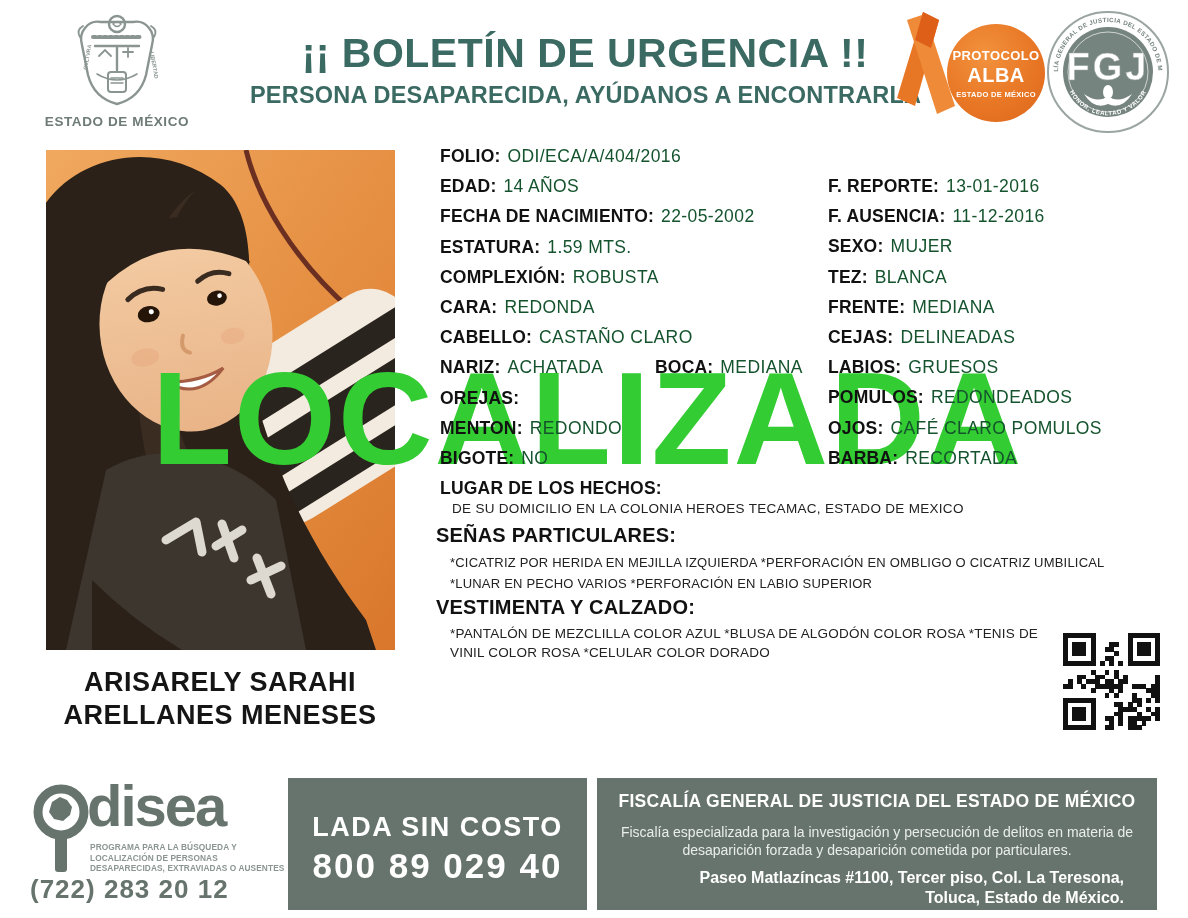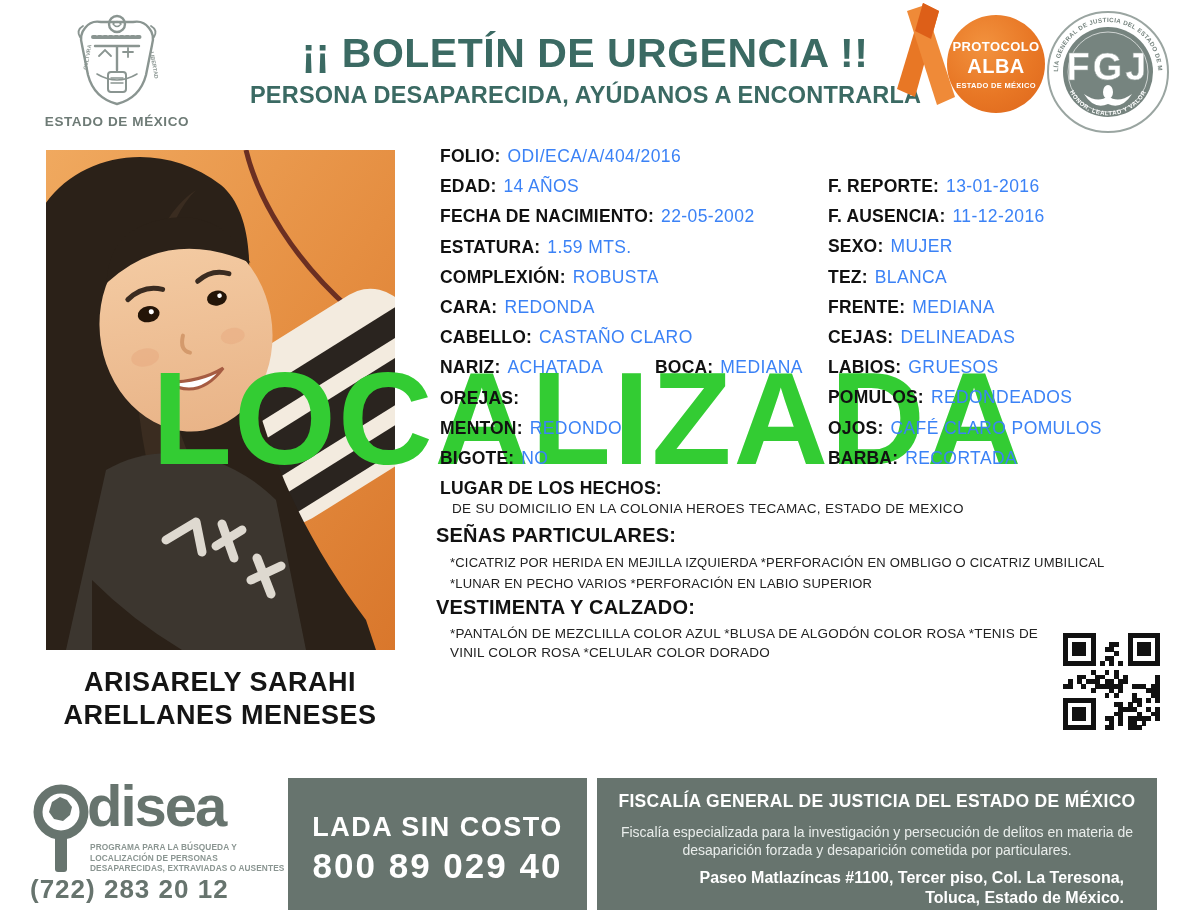--- a/index.html
+++ b/index.html
@@ -8,41 +8,41 @@
     font-family:"Liberation Sans",sans-serif;color:#151515;margin:0 auto;
     --teal:#3B6A63;--gray:#67746E;--green:#33CC33;--logogray:#8A9591;
   }
   
   .coat{position:absolute;left:22px;top:12px;width:190px;text-align:center;}
   .coat svg{display:block;margin:0 auto;}
   .estado-label{margin-top:4px;font-weight:bold;font-size:13.5px;color:#6E7B76;letter-spacing:.6px;}
   .title-wrap{position:absolute;left:250px;top:30px;width:670px;text-align:center;color:var(--teal);}
   .title{font-size:41px;font-weight:bold;letter-spacing:.5px;white-space:nowrap;}
   .subtitle{font-size:23.5px;font-weight:bold;margin-top:5px;letter-spacing:.2px;white-space:nowrap;}
-  .alba{position:absolute;left:893px;top:1px;width:152px;height:122px;}
+  .alba{position:absolute;left:893px;top:10px;width:152px;height:122px;}
   .alba-ribbon{position:absolute;left:0;top:0;}
   .alba-circle{position:absolute;right:0;top:14px;width:98px;height:98px;border-radius:50%;
     background:radial-gradient(circle at 38% 32%,#F2923E 0%,#E87725 55%,#DD661B 100%);
     color:#fff;display:flex;flex-direction:column;align-items:center;justify-content:center;text-align:center;}
   .alba-l1{font-size:13px;font-weight:bold;letter-spacing:.4px;}
   .alba-l2{font-size:20px;font-weight:bold;line-height:24px;letter-spacing:.5px;text-align:center;}
   .alba-l3{font-size:7.5px;font-weight:bold;margin-top:3px;letter-spacing:.3px;}
   .fgj{position:absolute;left:1046px;top:10px;width:124px;height:124px;}
   
   .photo{position:absolute;left:46px;top:150px;width:349px;height:500px;z-index:1;}
   
   .localizada{position:absolute;left:152px;top:353px;z-index:2;font-size:131px;line-height:1;
     font-weight:bold;color:var(--green);letter-spacing:2px;white-space:nowrap;}
   
   .fields{position:absolute;z-index:3;}
   .fields-left{left:440px;top:146px;}
   .fields-right{left:828px;top:176px;}
   .frow{height:30.2px;position:relative;white-space:nowrap;}
   .flabel{font-weight:bold;font-size:17.5px;color:#111;letter-spacing:.2px;}
-  .fvalue{font-size:17.5px;color:#3b82f6;margin-left:7px;letter-spacing:.4px;}
+  .fvalue{font-size:17.5px;color:#14532d;margin-left:7px;letter-spacing:.4px;}
   .pair2{position:absolute;left:215px;top:0;}
   .lugar-detail{position:absolute;left:452px;top:501px;z-index:3;font-size:13.5px;letter-spacing:.3px;color:#222;}
   .section{position:absolute;left:436px;z-index:3;}
   .sec-senas{top:524px;}
   .sec-vest{top:596px;}
   .sec-label{font-size:20px;font-weight:bold;color:#111;letter-spacing:.2px;}
   .sec-lines{margin:5px 0 0 14px;font-size:13px;line-height:21px;letter-spacing:.2px;color:#222;}
   .sec-vest .sec-lines{font-size:13.5px;line-height:19px;}
   
   .name{position:absolute;left:30px;top:666px;width:380px;z-index:3;text-align:center;

